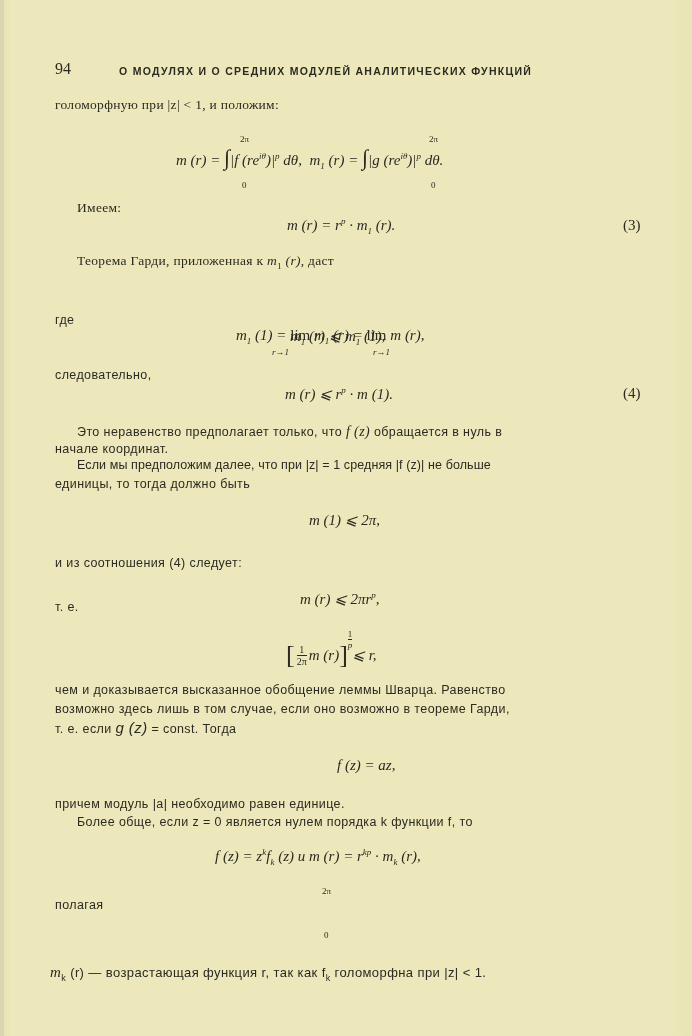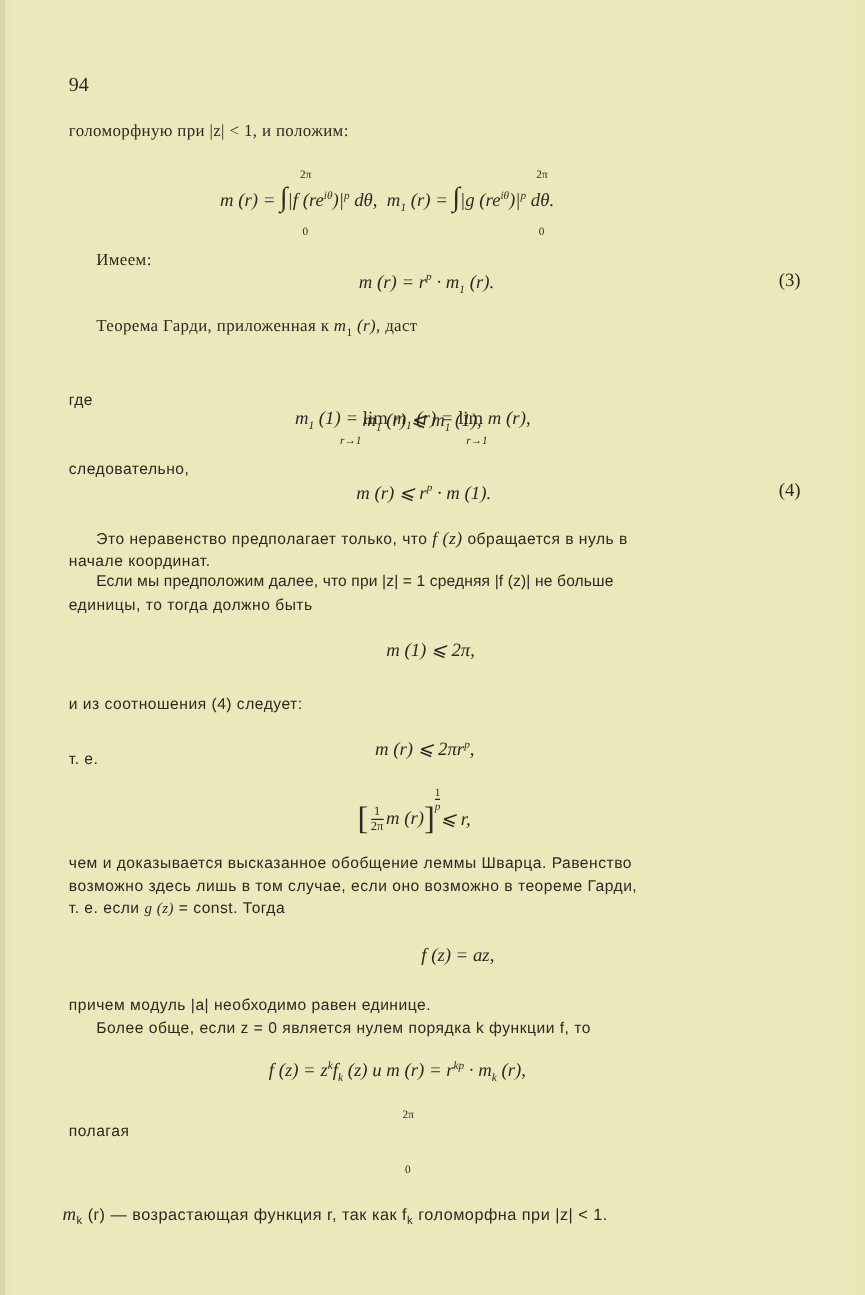--- a/index.html
+++ b/index.html
@@ -33,20 +33,21 @@
   .bigint { font-size: 22px; font-style: normal; }
   .small { font-size: 9px; }
 </style>
 </head>
 <body>
 
 <div class="page">
   <div class="edge-left"></div>
 
   <div class="abs header-num">94</div>
+  <div class="abs header-title">О МОДУЛЯХ И О СРЕДНИХ МОДУЛЕЙ АНАЛИТИЧЕСКИХ ФУНКЦИЙ</div>
 
   <div class="abs text" style="left:55px; top:97px;">голоморфную при |z| &lt; 1, и положим:</div>
 
   <div class="abs formula" style="left:176px; top:145px;">
     <span>m (r) = </span><span class="bigint">∫</span><span>|f (re</span><sup class="small">iθ</sup><span>)|</span><sup class="small">p</sup><span> dθ,</span>
     &nbsp;<span>m</span><sub class="small">1</sub><span> (r) = </span><span class="bigint">∫</span><span>|g (re</span><sup class="small">iθ</sup><span>)|</span><sup class="small">p</sup><span> dθ.</span>
   </div>
   <div class="abs small" style="left:240px; top:134px;">2π</div>
   <div class="abs small" style="left:242px; top:180px;">0</div>
   <div class="abs small" style="left:429px; top:134px;">2π</div>
@@ -111,21 +112,21 @@
     <span style="display:inline-flex; flex-direction:column; align-items:center; font-size:9px; position:relative; top:-16px;">
       <span class="up">1</span>
       <span style="border-top:1px solid #2a2a22;">p</span>
     </span>
     <span> ⩽ r,</span>
   </div>
 
   <div class="abs sans" style="left:55px; top:702px;">возможно  здесь  лишь  в  том  случае,  если  оно  возможно  в  теореме  Гарди,</div>
   <div class="abs sans" style="left:55px; top:683px;">чем  и  доказывается  высказанное  обобщение   леммы  Шварца.  Равенство</div>
   <div class="abs sans" style="left:55px; top:719px;">
-    <span>т.  е.  если  </span><i style="font-family:Liberation Serif, serif;font-size:12px;">g (z)</i><span> = const.  Тогда</span>
+    <span>т.  е.  если  </span><i style="font-family:Liberation Sans, sans-serif;font-size:15px;">g (z)</i><span> = const.  Тогда</span>
   </div>
 
   <div class="abs formula" style="left:313px; top:757px;margin-left:24px;">f (z) = az,</div>
 
   <div class="abs sans" style="left:55px; top:797px;">причем  модуль  |a|  необходимо  равен   единице.</div>
   <div class="abs sans" style="left:77px; top:815px;">Более  обще,  если  z = 0  является  нулем  порядка  k  функции  f,  то</div>
 
   <div class="abs formula" style="left:215px; top:847px;">
     <span>f (z) = z</span><sup class="small">k</sup><span>f</span><sub class="small">k</sub><span> (z)  и  m (r) = r</span><sup class="small">kp</sup><span> · m</span><sub class="small">k</sub><span> (r),</span>
   </div>

